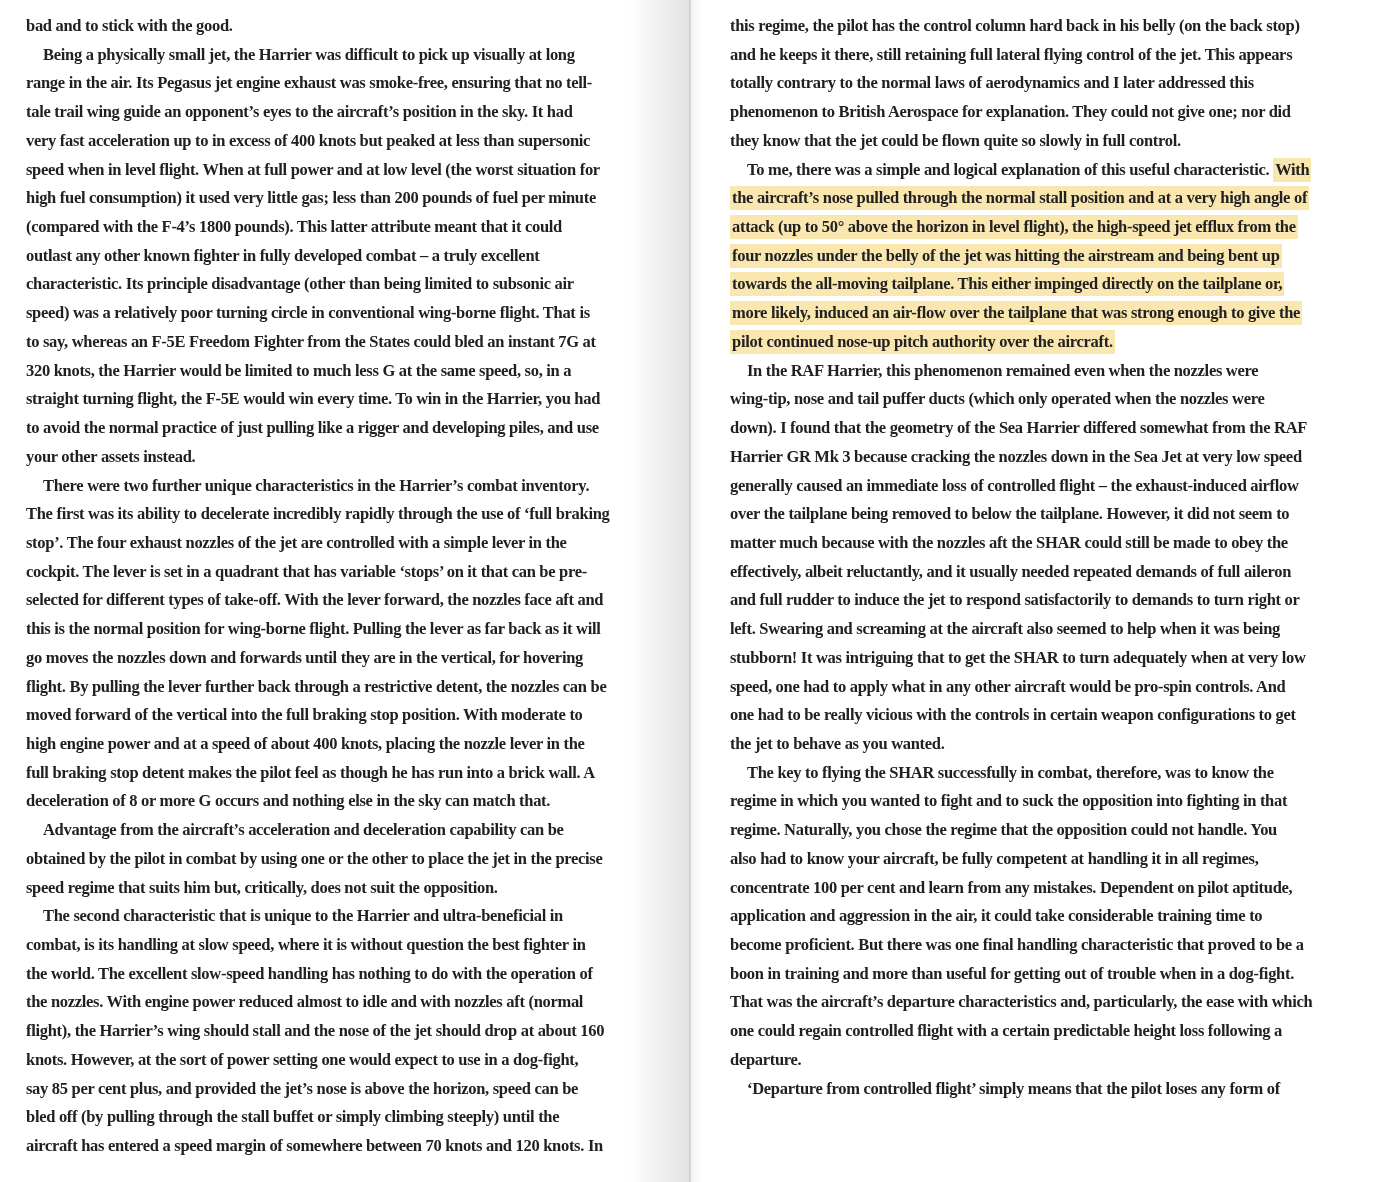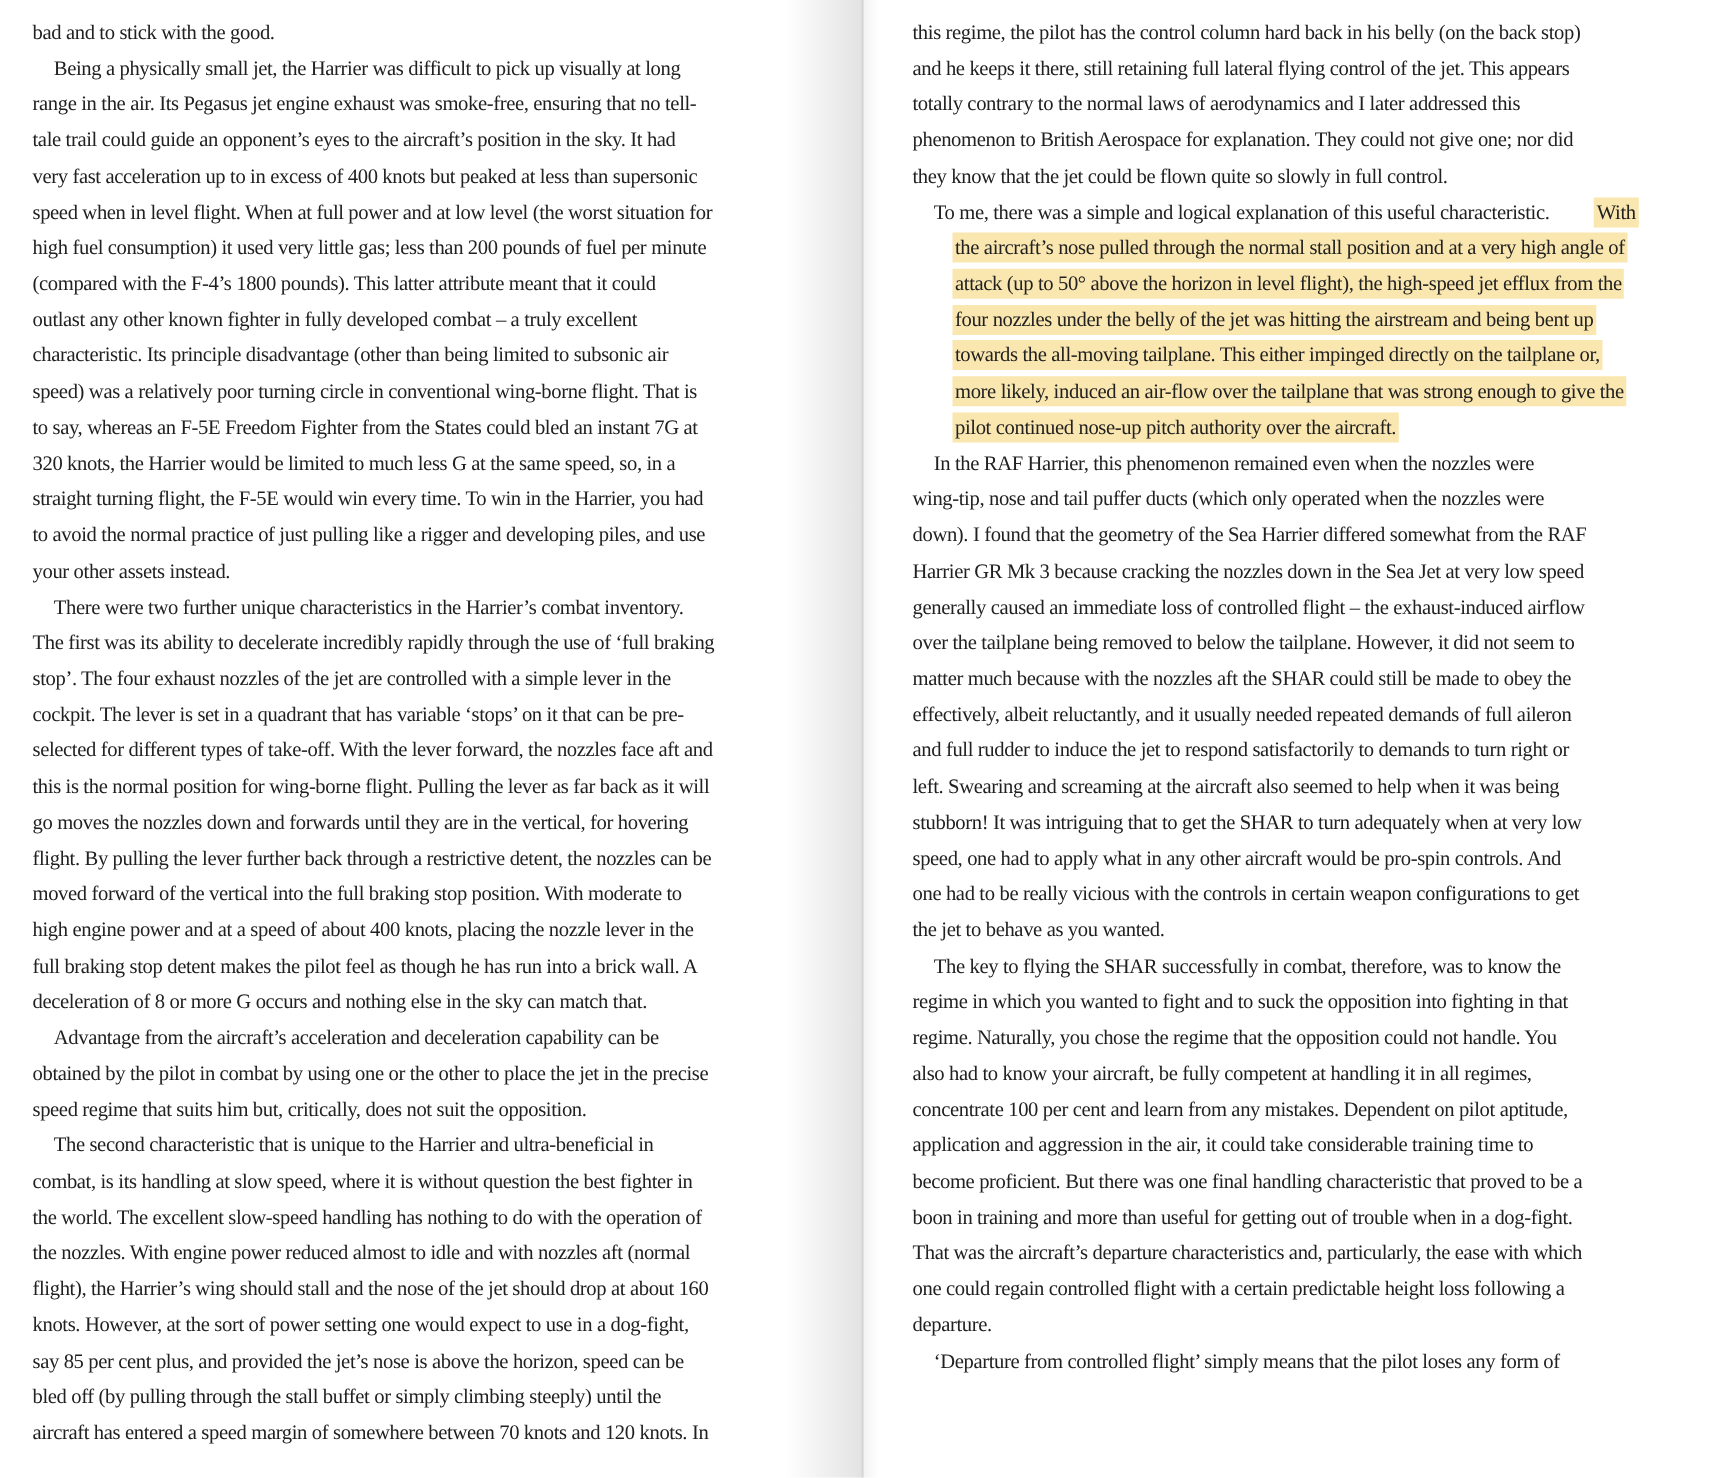--- a/index.html
+++ b/index.html
@@ -12,20 +12,21 @@
     height: 1182px;
     overflow: hidden;
     font-family: "Liberation Serif", serif;
     color: var(--text, #212121);
   }
   .spread {
     position: relative;
     width: 1184px;
     height: 1182px;
     background: var(--pagebg, #ffffff);
+    font-weight: bold;
   }
   .page {
     position: absolute;
     top: 0;
     width: 692px;
     height: 1182px;
     background: var(--pagebg, #ffffff);
   }
   .page.left  { left: 0; }
   .page.right { left: 692px; }
@@ -39,21 +40,20 @@
     line-height: 28.73px;
     font-size: 16.5px;
     letter-spacing: -0.3px;
     white-space: nowrap;
     overflow: visible;
   }
   .line.indent { padding-left: 17px; }
   .hl {
     background: var(--hl, #fae6af);
     padding: 2px 2px 3px 2px;
-    margin-left: 32px;
   }
   
   .gutter-shade-left {
     position: absolute;
     left: 628px;
     top: 0;
     width: 61px;
     height: 100%;
     background: linear-gradient(to right, rgba(225,225,225,0), rgba(222,222,222,0.85));
     pointer-events: none;
@@ -81,21 +81,21 @@
 <body>
 
 <div class="spread">
 
   <div class="page left">
     <div class="page-inner">
       <div class="lines">
           <div class="line"><span>bad and to stick with the good.</span></div>
           <div class="line indent"><span>Being a physically small jet, the Harrier was difficult to pick up visually at long</span></div>
           <div class="line"><span>range in the air. Its Pegasus jet engine exhaust was smoke-free, ensuring that no tell-</span></div>
-          <div class="line"><span>tale trail could guide an opponent’s eyes to the aircraft’s position in the sky. It had</span></div>
+          <div class="line"><span>tale trail wing guide an opponent’s eyes to the aircraft’s position in the sky. It had</span></div>
           <div class="line"><span>very fast acceleration up to in excess of 400 knots but peaked at less than supersonic</span></div>
           <div class="line"><span>speed when in level flight. When at full power and at low level (the worst situation for</span></div>
           <div class="line"><span>high fuel consumption) it used very little gas; less than 200 pounds of fuel per minute</span></div>
           <div class="line"><span>(compared with the F-4’s 1800 pounds). This latter attribute meant that it could</span></div>
           <div class="line"><span>outlast any other known fighter in fully developed combat – a truly excellent</span></div>
           <div class="line"><span>characteristic. Its principle disadvantage (other than being limited to subsonic air</span></div>
           <div class="line"><span>speed) was a relatively poor turning circle in conventional wing-borne flight. That is</span></div>
           <div class="line"><span>to say, whereas an F-5E Freedom Fighter from the States could bled an instant 7G at</span></div>
           <div class="line"><span>320 knots, the Harrier would be limited to much less G at the same speed, so, in a</span></div>
           <div class="line"><span>straight turning flight, the F-5E would win every time. To win in the Harrier, you had</span></div>

